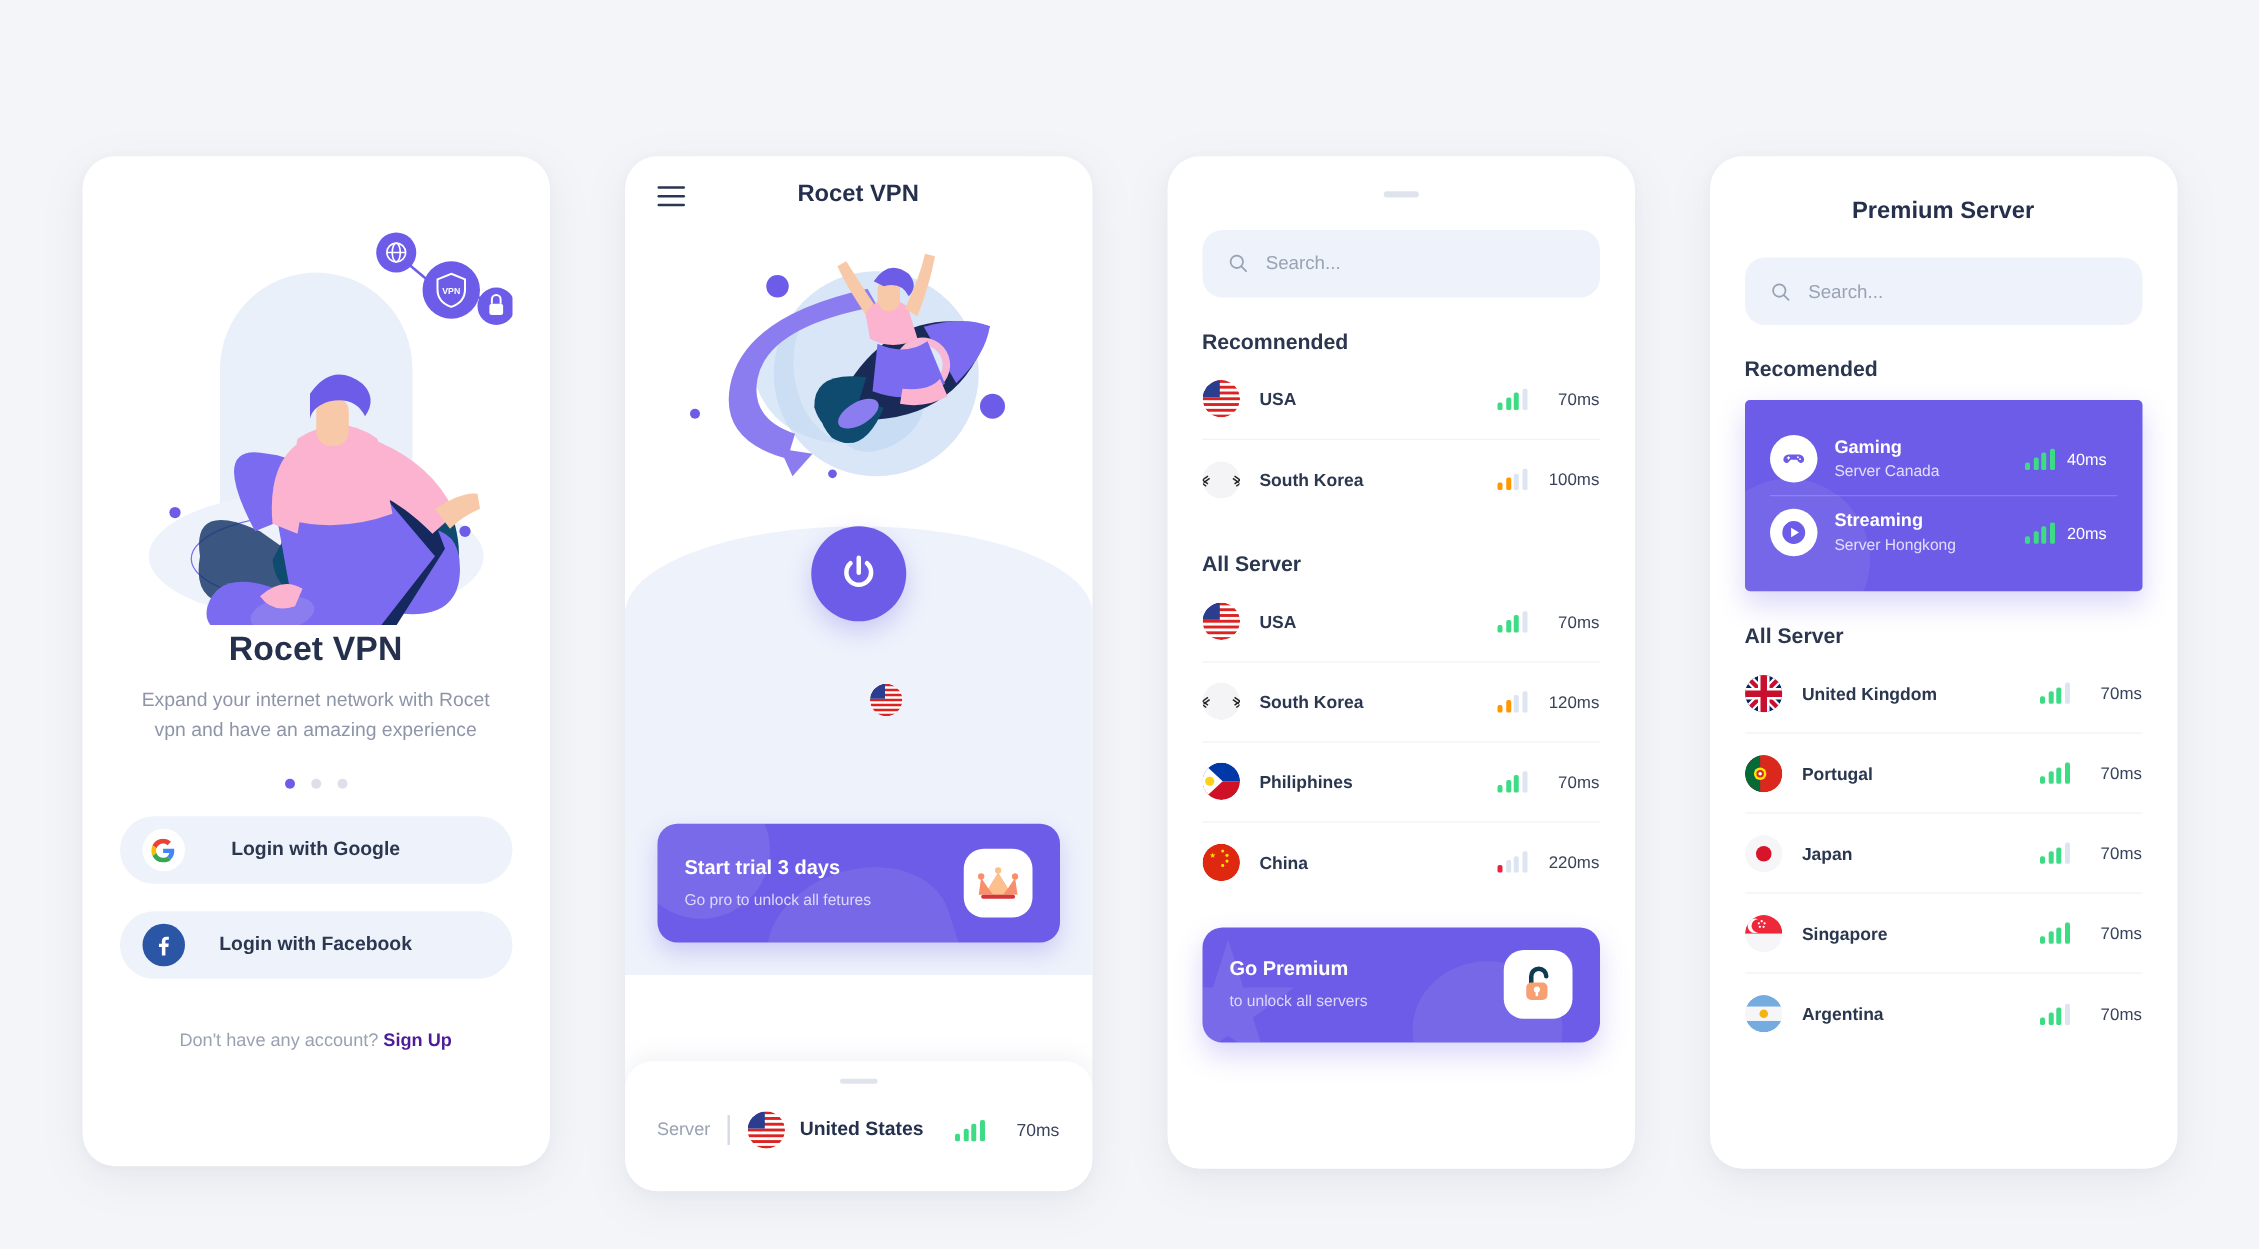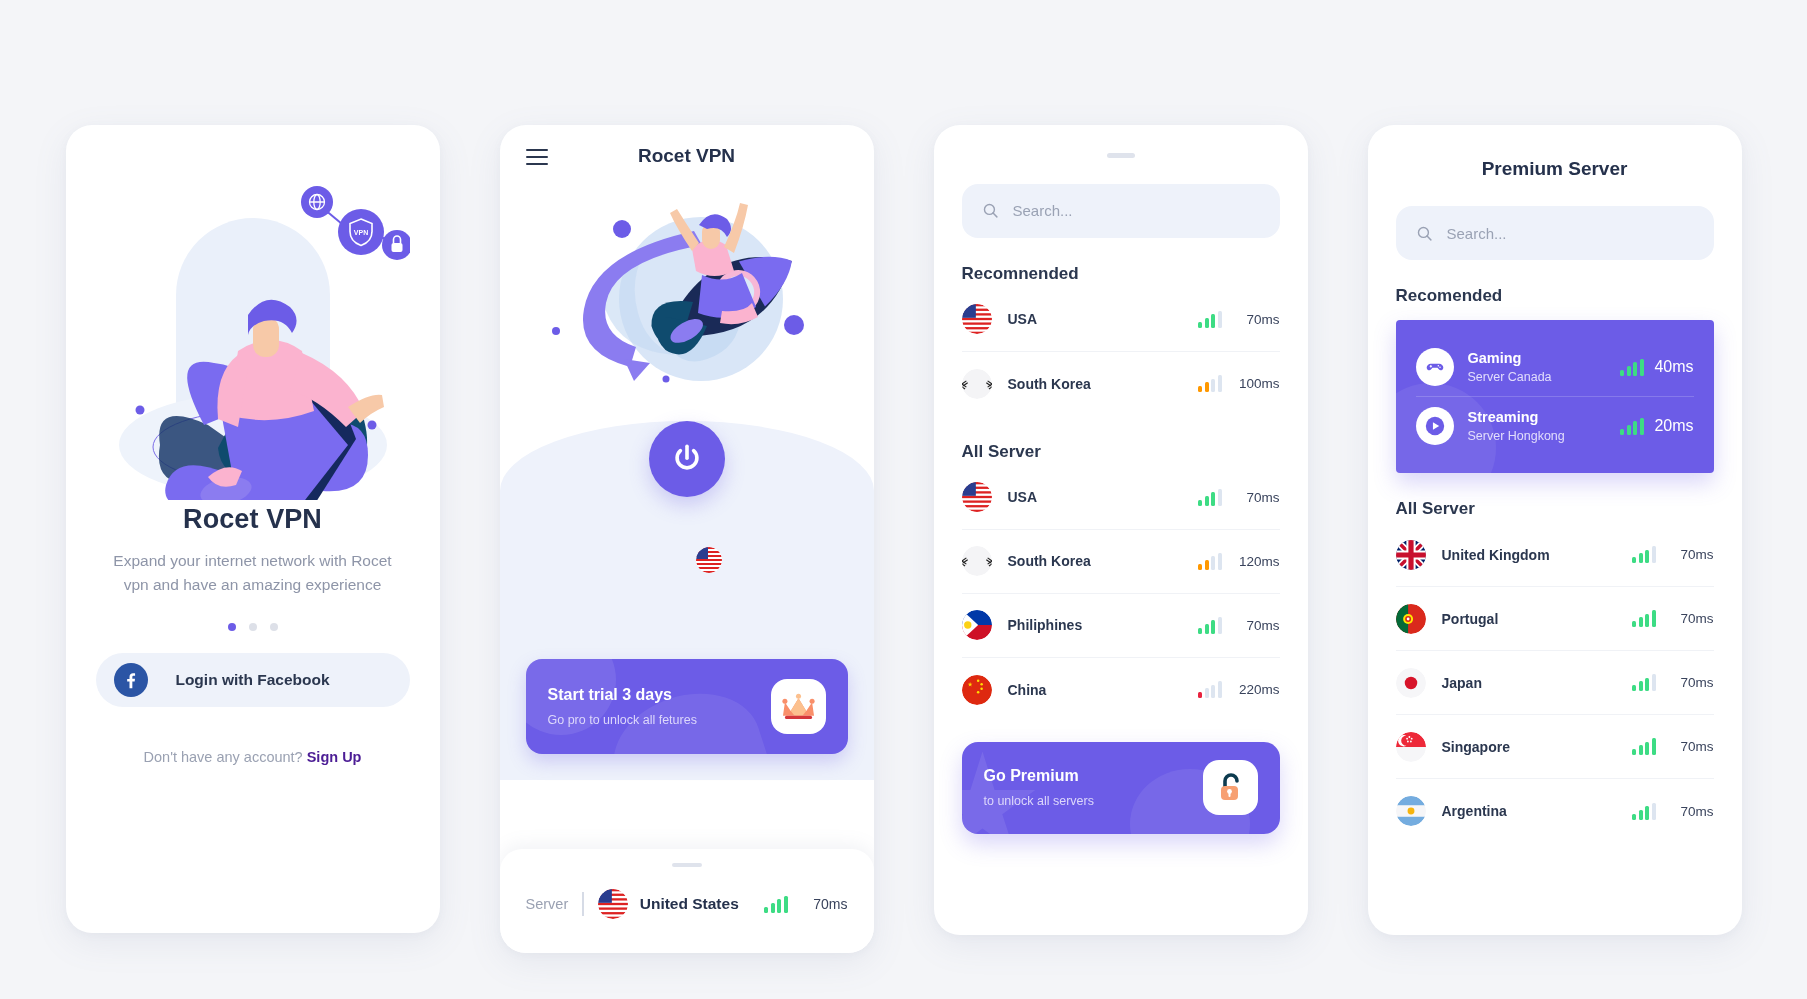--- a/index.html
+++ b/index.html
@@ -173,21 +173,21 @@
   }
   .premRow { display: flex; align-items: center; position: relative; padding: 10px 0; cursor: pointer; }
   .premDiv { height: 1px; background: rgba(255,255,255,.18); }
   .premIco {
     width: 38px; height: 38px; border-radius: 50%; background: #fff;
     display: flex; align-items: center; justify-content: center; flex: none;
   }
   .premTxt { margin-left: 14px; }
   .premT1 { font-size: 14.5px; font-weight: 700; color: #fff; }
   .premT2 { font-size: 12.5px; color: #e2ddfc; margin-top: 4px; }
-  .premPing { font-size: 16px; color: #fff; margin-left: 10px; min-width: 40px; text-align: right; }
+  .premPing { font-size: 13px; color: #fff; margin-left: 10px; min-width: 40px; }
   .goPrem {
     position: relative; margin-top: 20px; height: 92px; border-radius: 16px;
     background: #6c5ce7; overflow: hidden; display: flex; align-items: center;
     padding: 0 22px; cursor: pointer; box-shadow: 0 10px 22px rgba(108,92,231,.25);
   }
   .goPrem .gb1 {
     position:absolute; left:-34px; top:10px; width:110px; height:110px;
     background:rgba(255,255,255,.09);
     clip-path: polygon(50% 0%,61% 35%,98% 35%,68% 57%,79% 91%,50% 70%,21% 91%,32% 57%,2% 35%,39% 35%);
   }
@@ -253,20 +253,31 @@
 
     <div class="heroTitle">Rocet VPN</div>
     <div class="heroSub">Expand your internet network with Rocet vpn and have an amazing experience</div>
 
     <div class="dots">
       <span class="dot on"></span>
       <span class="dot"></span>
       <span class="dot"></span>
     </div>
 
+    <div class="authBtn">
+      <span class="authIco" style="background:#fff">
+        <svg width="19" height="19" viewBox="0 0 48 48">
+          <path fill="#EA4335" d="M24 9.5c3.5 0 6.6 1.2 9 3.6l6.8-6.8C35.6 2.4 30.2 0 24 0 14.6 0 6.5 5.4 2.6 13.2l7.9 6.2C12.4 13.7 17.7 9.5 24 9.5z"></path>
+          <path fill="#4285F4" d="M46.5 24.5c0-1.6-.1-3.1-.4-4.5H24v9h12.7c-.6 3-2.3 5.5-4.8 7.2l7.6 5.9c4.4-4.1 7-10.1 7-17.6z"></path>
+          <path fill="#FBBC05" d="M10.5 28.6c-.5-1.5-.8-3-.8-4.6s.3-3.1.8-4.6l-7.9-6.2C1 16.4 0 20.1 0 24s1 7.6 2.6 10.8l7.9-6.2z"></path>
+          <path fill="#34A853" d="M24 48c6.5 0 11.9-2.1 15.9-5.8l-7.6-5.9c-2.1 1.4-4.8 2.3-8.3 2.3-6.3 0-11.6-4.2-13.5-9.9l-7.9 6.2C6.5 42.6 14.6 48 24 48z"></path>
+        </svg>
+      </span>
+      <span class="authTxt">Login with Google</span>
+    </div>
 
     <div class="authBtn">
       <span class="authIco" style="background:#2b55a5">
         <svg width="20" height="20" viewBox="0 0 24 24">
             <path fill="#fff" d="M13.6 22v-8.2h2.8l.4-3.2h-3.2V8.5c0-.9.3-1.6 1.6-1.6h1.7V4.1c-.3 0-1.3-.1-2.5-.1-2.5 0-4.2 1.5-4.2 4.3v2.4H7.4v3.2h2.8V22h3.4z"></path>
           </svg>
       </span>
       <span class="authTxt">Login with Facebook</span>
     </div>
 

